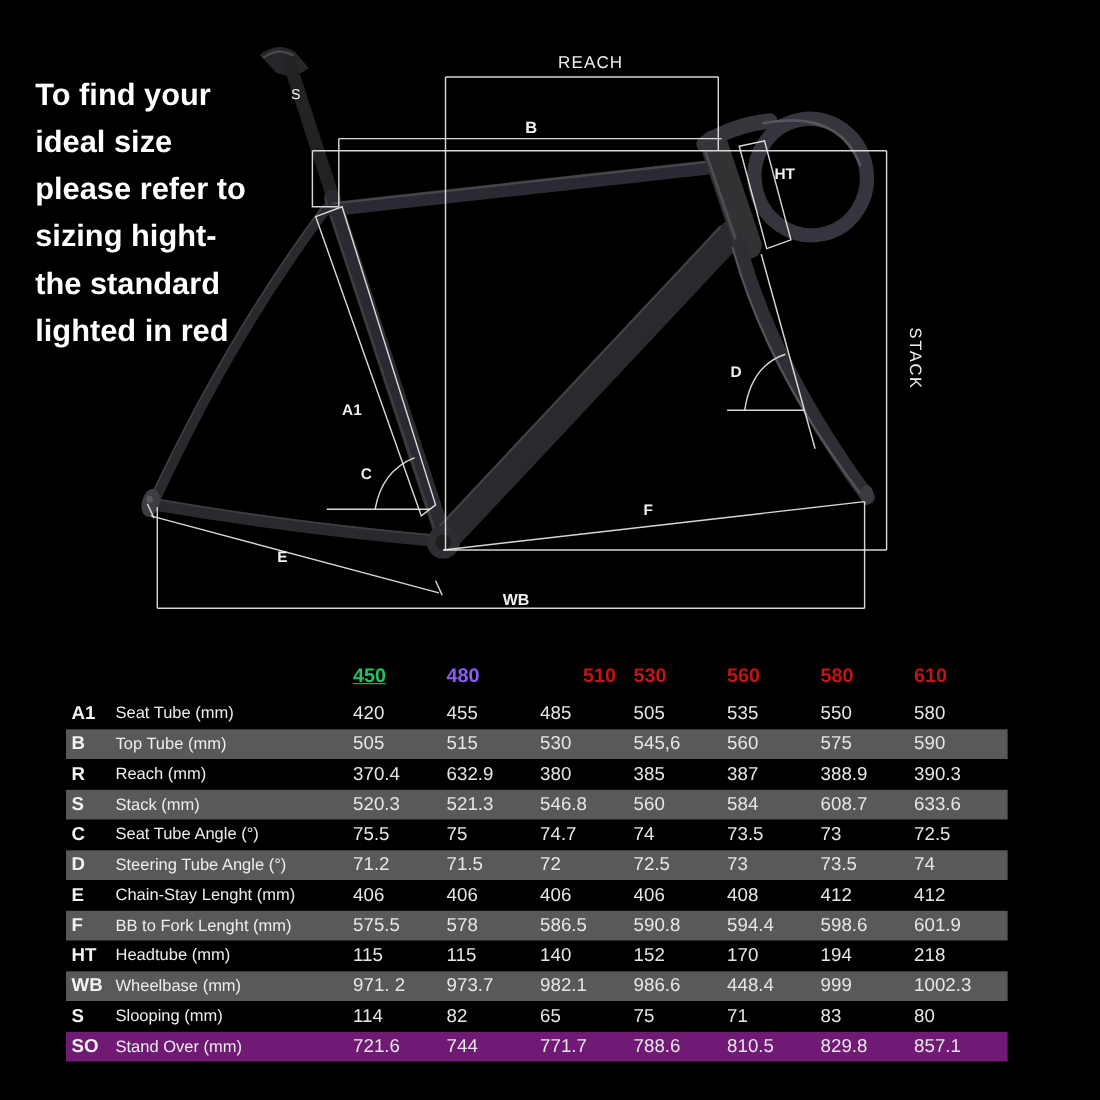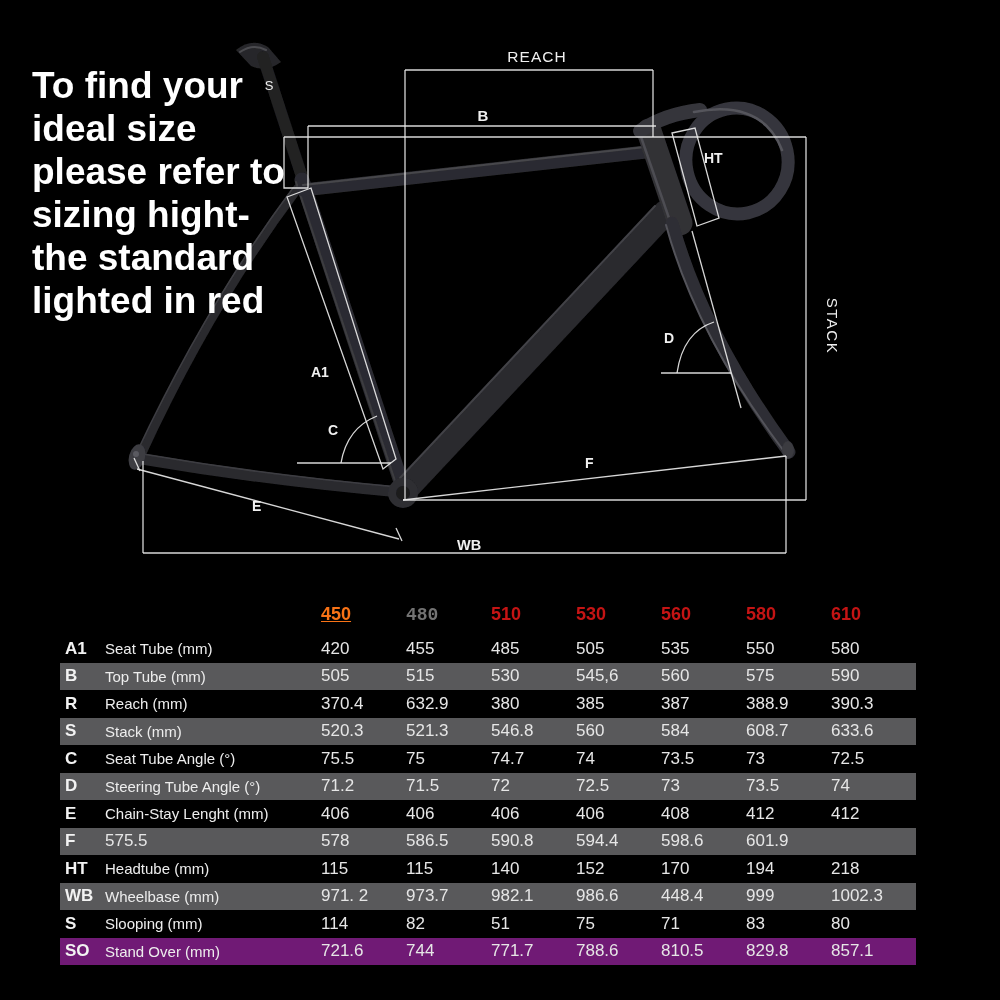--- a/index.html
+++ b/index.html
@@ -2,21 +2,21 @@
 <html><head>
 <meta charset="utf-8">
 <style>
   html,body{margin:0;padding:0;background:#000;}
   body{width:1000px;height:1000px;position:relative;overflow:hidden;
        font-family:"Liberation Sans",sans-serif;}
   .stage{position:absolute;inset:0;background:#000;}
 
   
   .intro{position:absolute;left:32px;top:64px;color:#fff;font-weight:700;
-         font-size:37px;line-height:43px;letter-spacing:0px;}
+         font-size:28px;line-height:43px;letter-spacing:0px;}
   .intro div{white-space:nowrap;}
 
   
   svg.diagram{position:absolute;left:0;top:0;}
   .mlines path{stroke:#e9e9e9;stroke-width:1.3;fill:none;opacity:.92;}
   text.dlabel{fill:#f0f0f0;font-family:"Liberation Sans",sans-serif;}
 
   
   .geo-table{position:absolute;left:60px;top:598px;width:856px;}
   .trow{display:grid;grid-template-columns:45px 216px repeat(7,1fr);
@@ -126,23 +126,23 @@
     <div>please refer to</div>
     <div>sizing hight-</div>
     <div>the standard</div>
     <div>lighted in red</div>
   </div>
 
   <div class="geo-table">
     <div class="trow thead">
         <div></div>
         <div></div>
-        <div class="hval" style="color: #f97316; text-decoration: underline;">450</div>
-        <div class="hval" style="color: #737373; font-family: Liberation Mono, monospace;">480</div>
-        <div class="hval" style="color: rgb(197, 20, 20);">510</div>
+        <div class="hval" style="color: #22c55e; text-decoration: underline;">450</div>
+        <div class="hval" style="color: #8b5cf6;">480</div>
+        <div class="hval" style="color: rgb(197, 20, 20); margin-left: 39px;">510</div>
         <div class="hval" style="color: rgb(197, 20, 20);">530</div>
         <div class="hval" style="color: rgb(197, 20, 20);">560</div>
         <div class="hval" style="color: rgb(197, 20, 20);">580</div>
         <div class="hval" style="color: rgb(197, 20, 20);">610</div>
       </div>
     <div>
         <div class="trow">
           <div class="code">A1</div>
           <div class="rlabel">Seat Tube (mm)</div>
           <div class="val">420</div>
@@ -214,20 +214,21 @@
           <div class="val">406</div>
           <div class="val">406</div>
           <div class="val">406</div>
           <div class="val">406</div>
           <div class="val">408</div>
           <div class="val">412</div>
           <div class="val">412</div>
         </div>
         <div class="trow" style="background: rgb(89, 89, 91);">
           <div class="code">F</div>
+          <div class="rlabel">BB to Fork Lenght (mm)</div>
           <div class="val">575.5</div>
           <div class="val">578</div>
           <div class="val">586.5</div>
           <div class="val">590.8</div>
           <div class="val">594.4</div>
           <div class="val">598.6</div>
           <div class="val">601.9</div>
         </div>
         <div class="trow">
           <div class="code">HT</div>
@@ -249,21 +250,21 @@
           <div class="val">986.6</div>
           <div class="val">448.4</div>
           <div class="val">999</div>
           <div class="val">1002.3</div>
         </div>
         <div class="trow">
           <div class="code">S</div>
           <div class="rlabel">Slooping (mm)</div>
           <div class="val">114</div>
           <div class="val">82</div>
-          <div class="val">51</div>
+          <div class="val">65</div>
           <div class="val">75</div>
           <div class="val">71</div>
           <div class="val">83</div>
           <div class="val">80</div>
         </div>
         <div class="trow" style="background: #701a75;">
           <div class="code">SO</div>
           <div class="rlabel">Stand Over (mm)</div>
           <div class="val">721.6</div>
           <div class="val">744</div>

